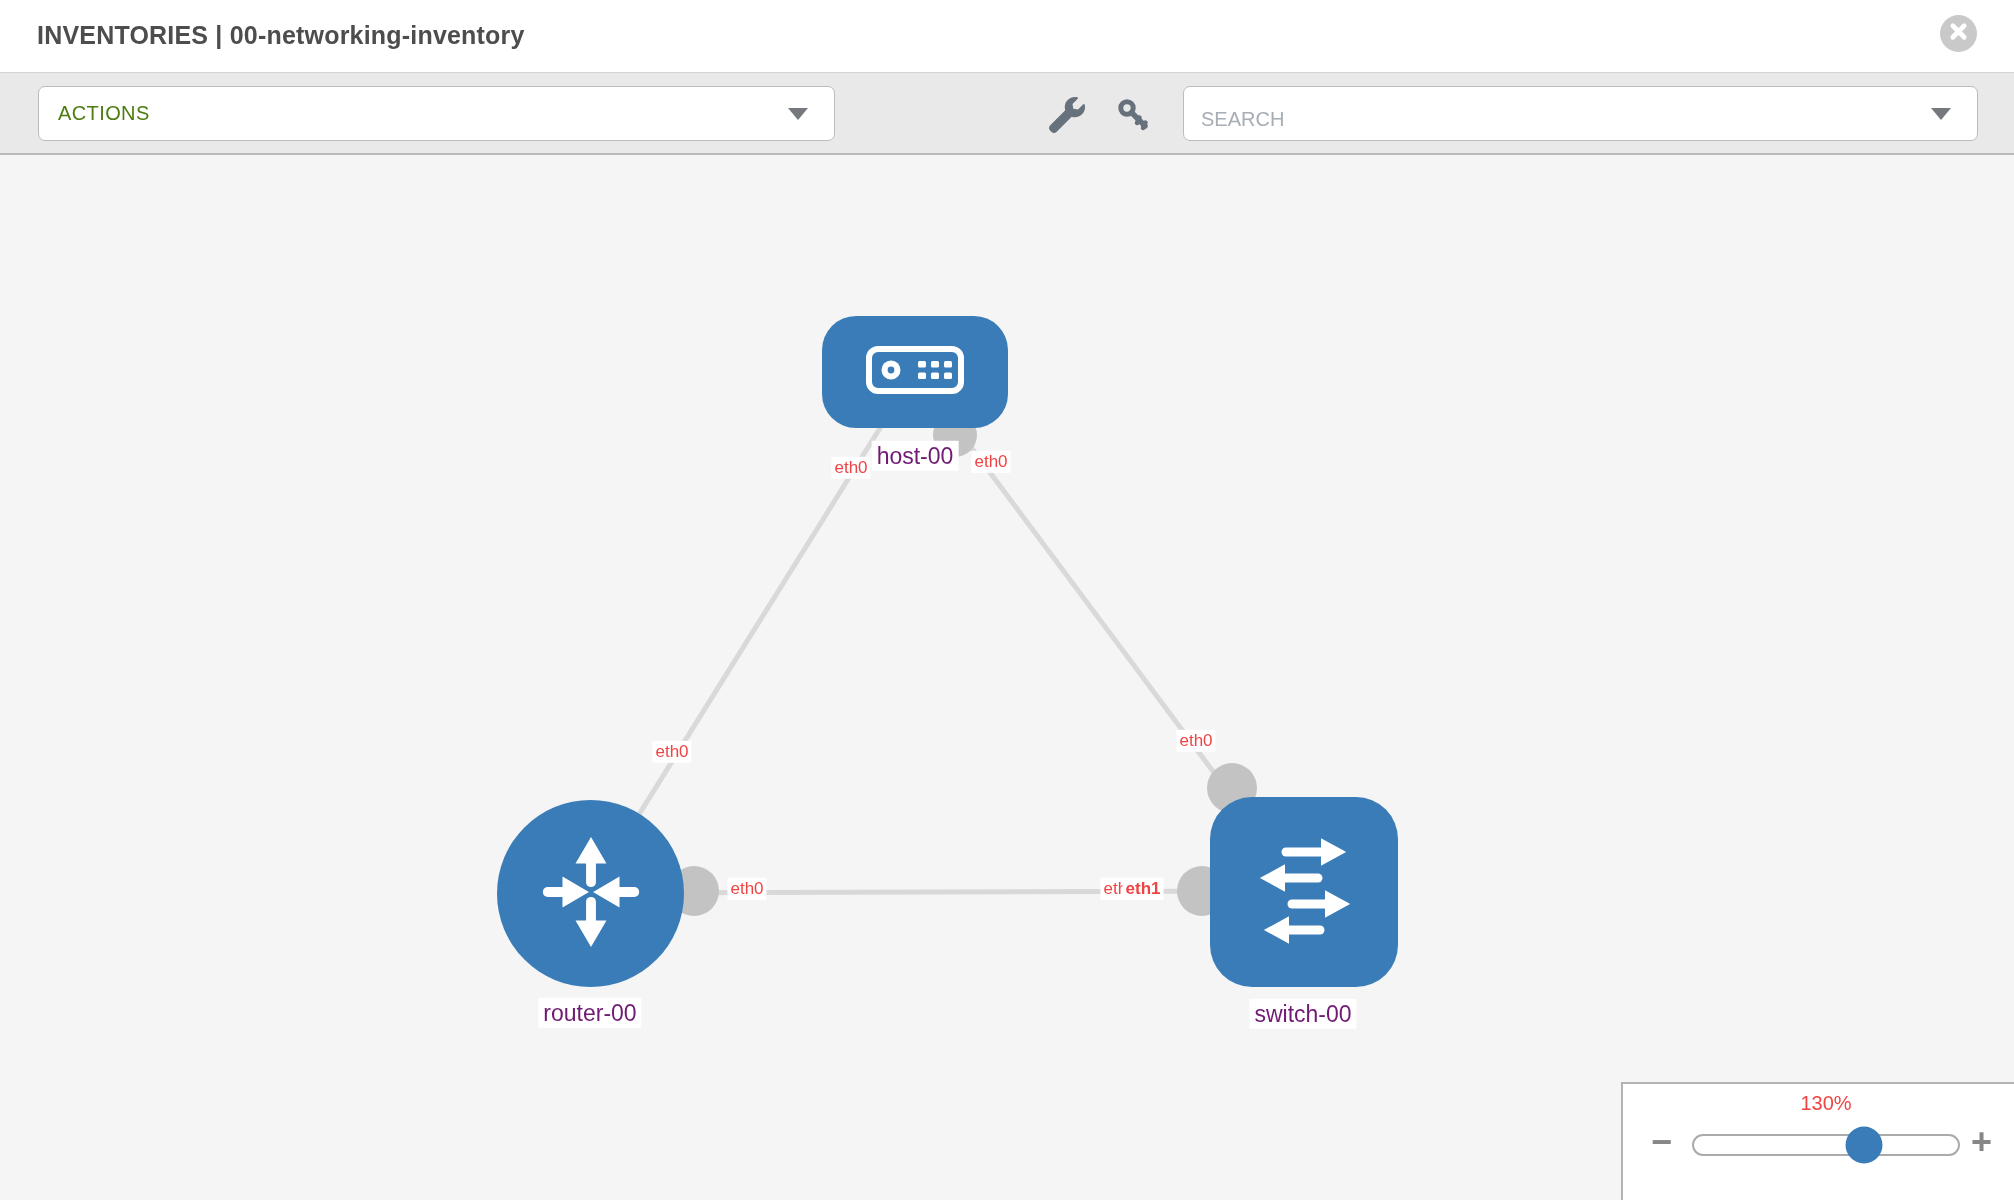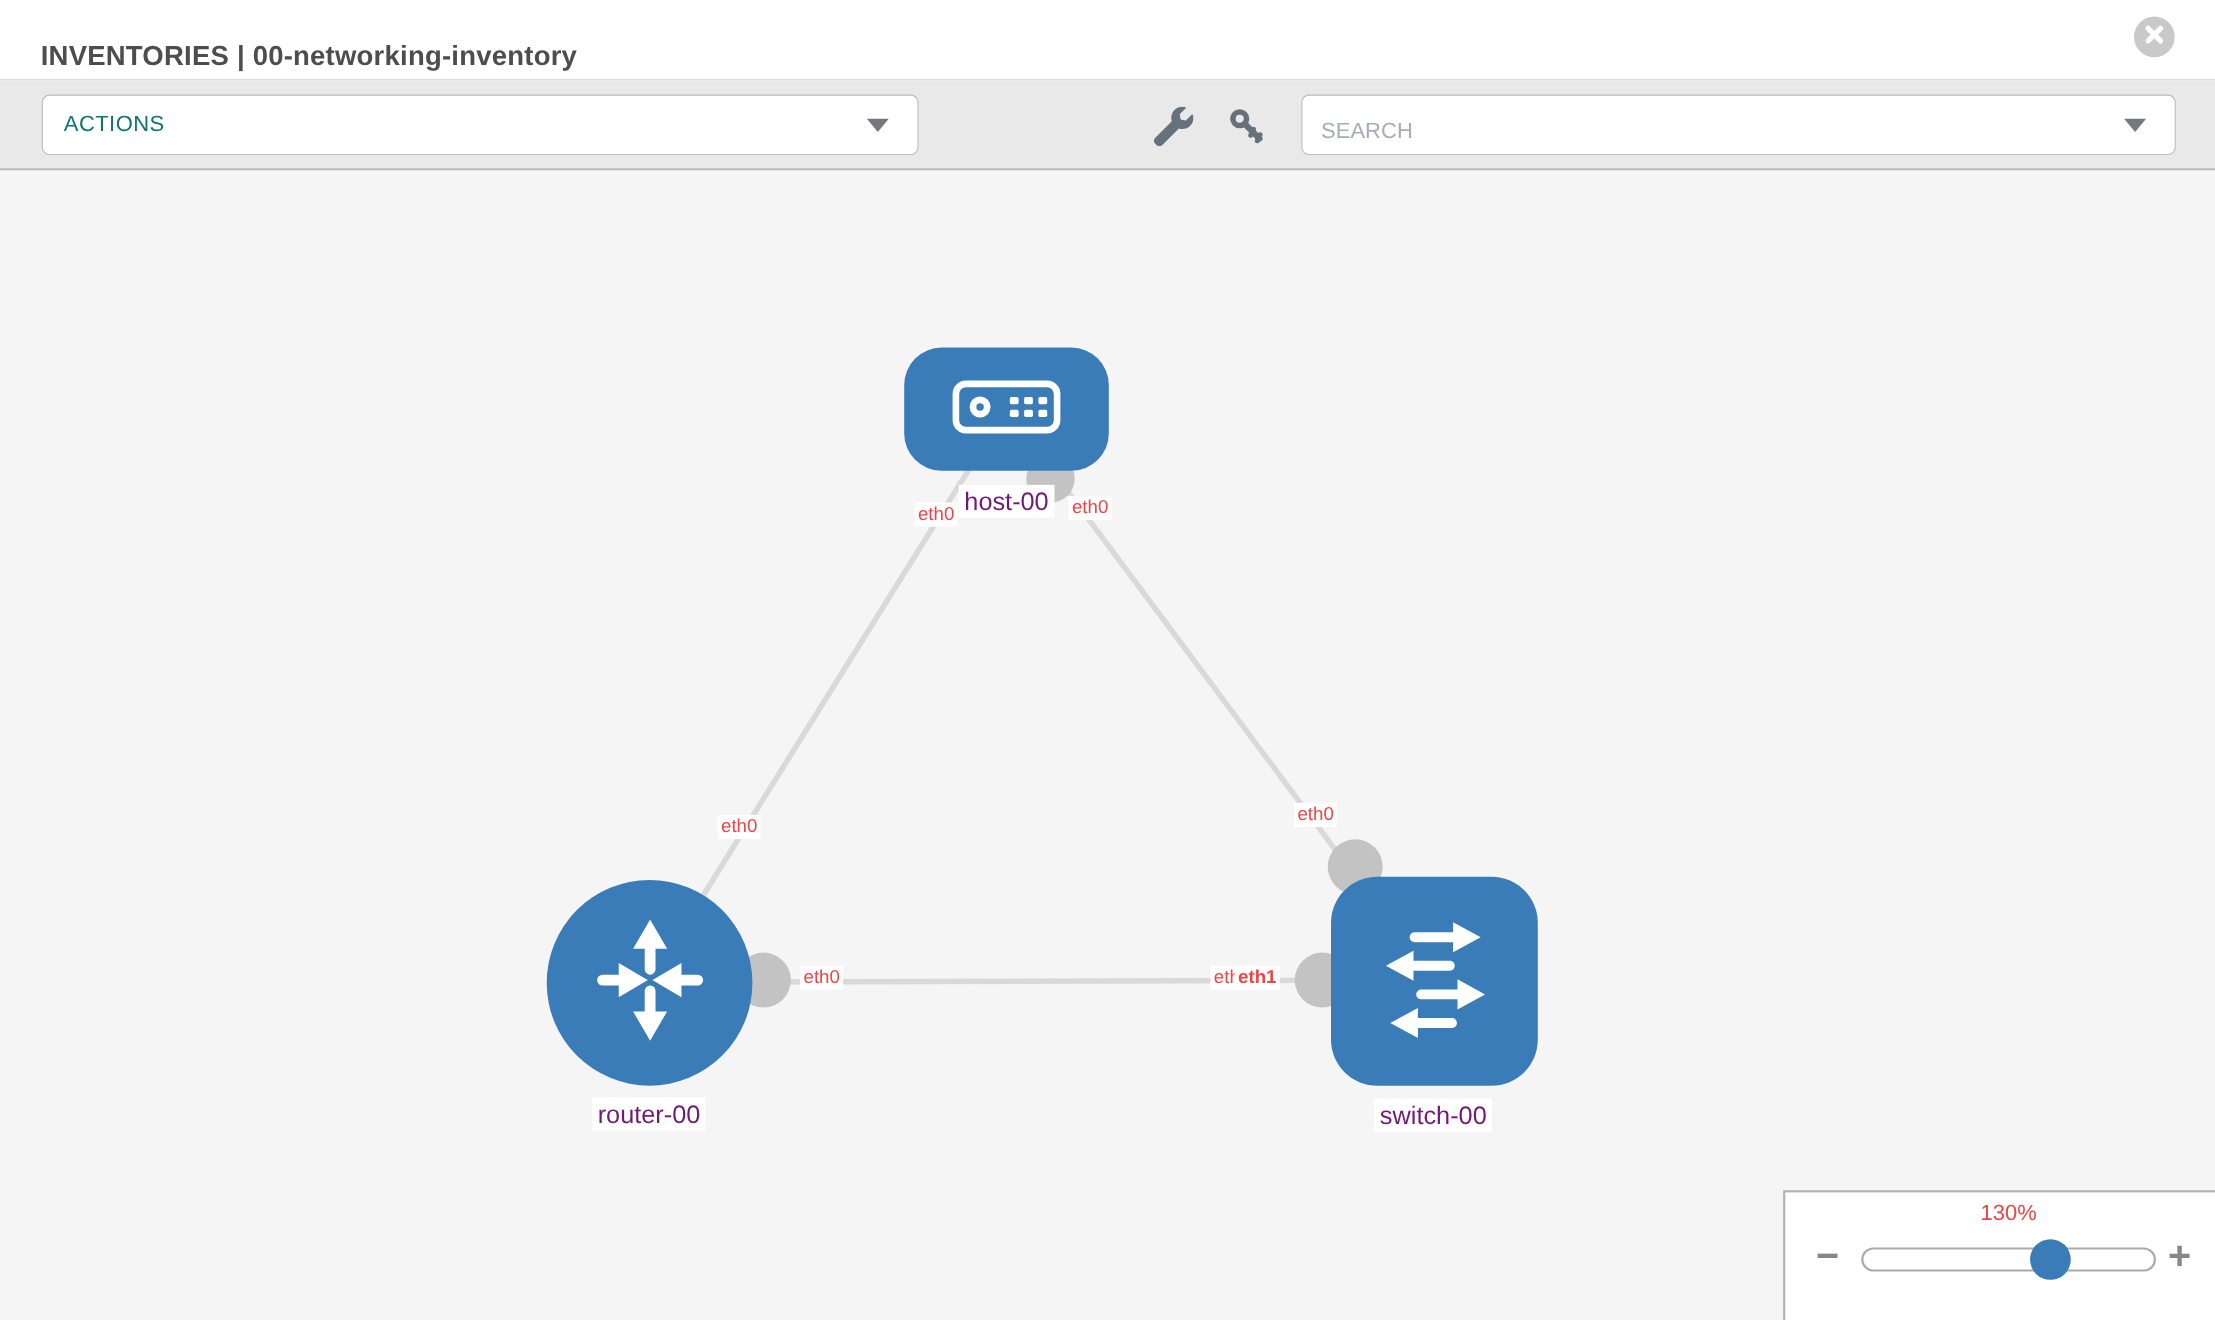--- a/index.html
+++ b/index.html
@@ -1,34 +1,34 @@
 <!DOCTYPE html>
 <html><head>
 <meta charset="utf-8">
 <style>
   * { margin:0; padding:0; box-sizing:border-box; }
   html,body { width:2014px; height:1200px; overflow:hidden;
     font-family:"Liberation Sans","DejaVu Sans",sans-serif; background:#fff; }
 
   
   .header { position:relative; height:73px; background:#fff; border-bottom:1px solid #d4d4d4; }
-  .header-title { position:absolute; left:37px; top:37px; font-size:25px; font-weight:700;
+  .header-title { position:absolute; left:37px; top:21px; font-size:25px; font-weight:700;
     color:#4d4d4d; letter-spacing:0.2px; }
   .close-btn { position:absolute; left:1940px; top:15px; width:37px; height:37px;
     border-radius:50%; background:#c9c9c9; cursor:pointer; display:flex;
     align-items:center; justify-content:center; }
   .close-btn svg { width:19px; height:19px; }
 
   
   .toolbar { position:relative; height:82px; background:#e9e9e9; border-bottom:2px solid #b9b9b9; }
   .select-box { position:absolute; top:13px; height:55px; background:#fff;
     border:1px solid #bcbcbc; border-radius:7px; display:flex; align-items:center; }
   .actions-box { left:38px; width:797px; }
   .search-box  { left:1183px; width:795px; }
-  .select-label { padding-left:19px; font-size:20px; color:#0f766e; letter-spacing:0.4px; }
+  .select-label { padding-left:19px; font-size:20px; color:#4d7c0f; letter-spacing:0.4px; }
   .search-input { border:none; outline:none; background:transparent; width:690px;
     padding-left:17px; font-size:20px; color:#55595f;
     font-family:"Liberation Sans","DejaVu Sans",sans-serif;margin-top:12px; }
   .search-input::placeholder { color:#a6adb4; opacity:1; }
   .caret { position:absolute; right:26px; top:50%; transform:translateY(-50%);
     width:0; height:0; border-left:10px solid transparent; border-right:10px solid transparent;
     border-top:12px solid #75797e; }
   .tool-icon { position:absolute; top:24px; width:36px; height:36px; cursor:pointer; }
   .wrench-icon { left:1049px; }
   .key-icon { left:1116px; }

